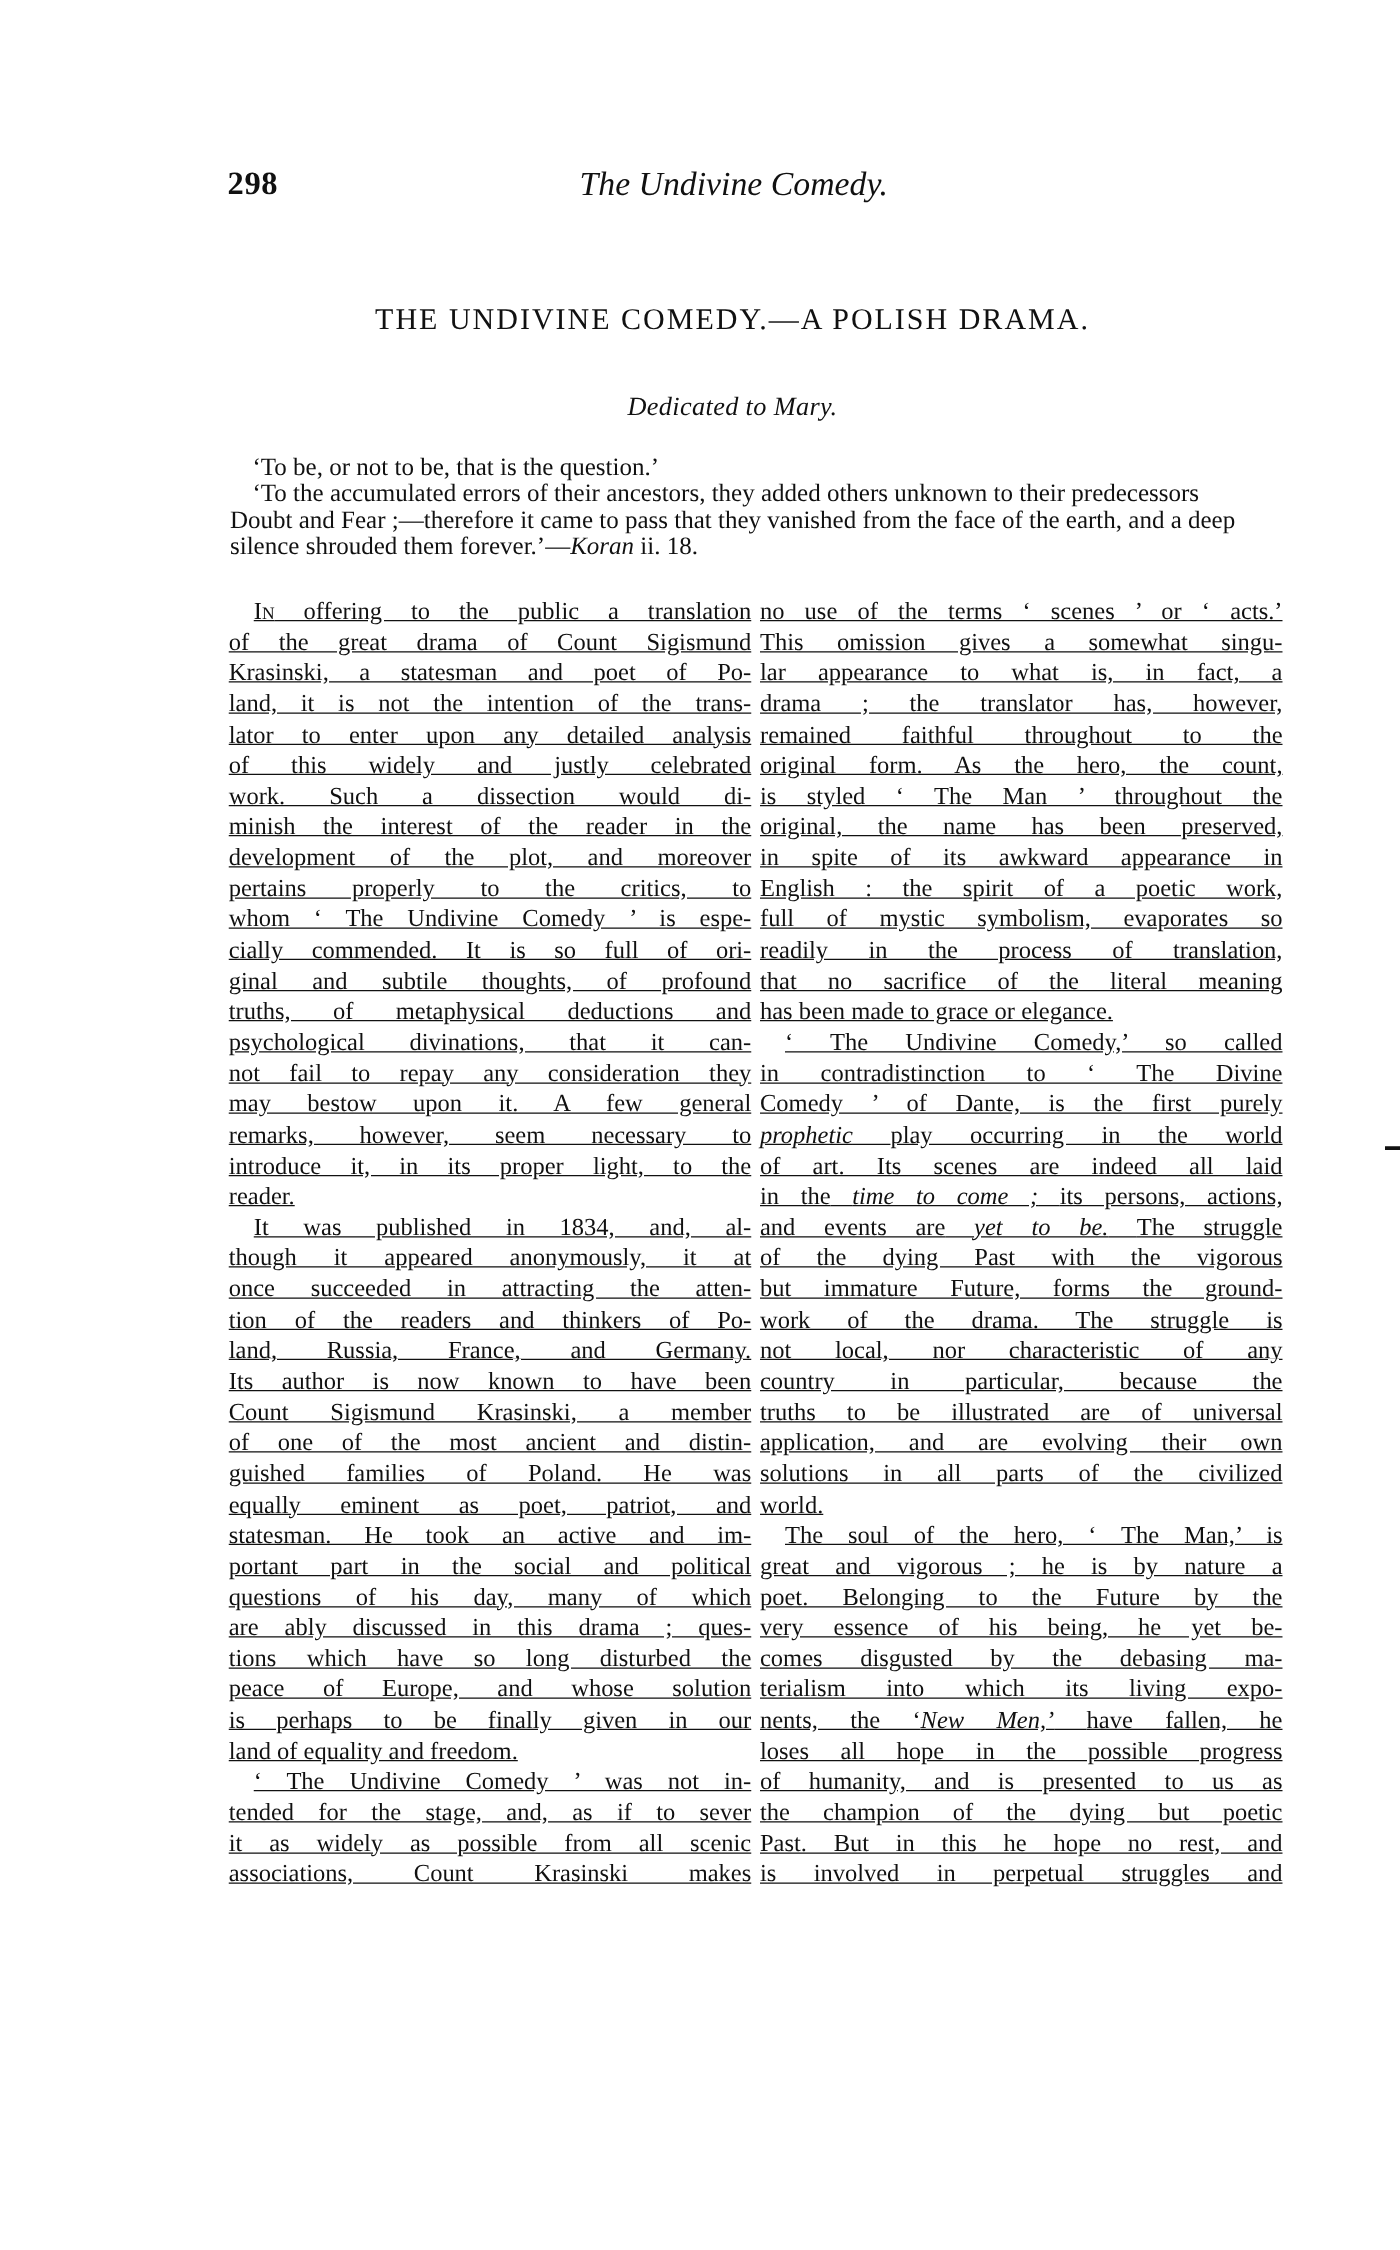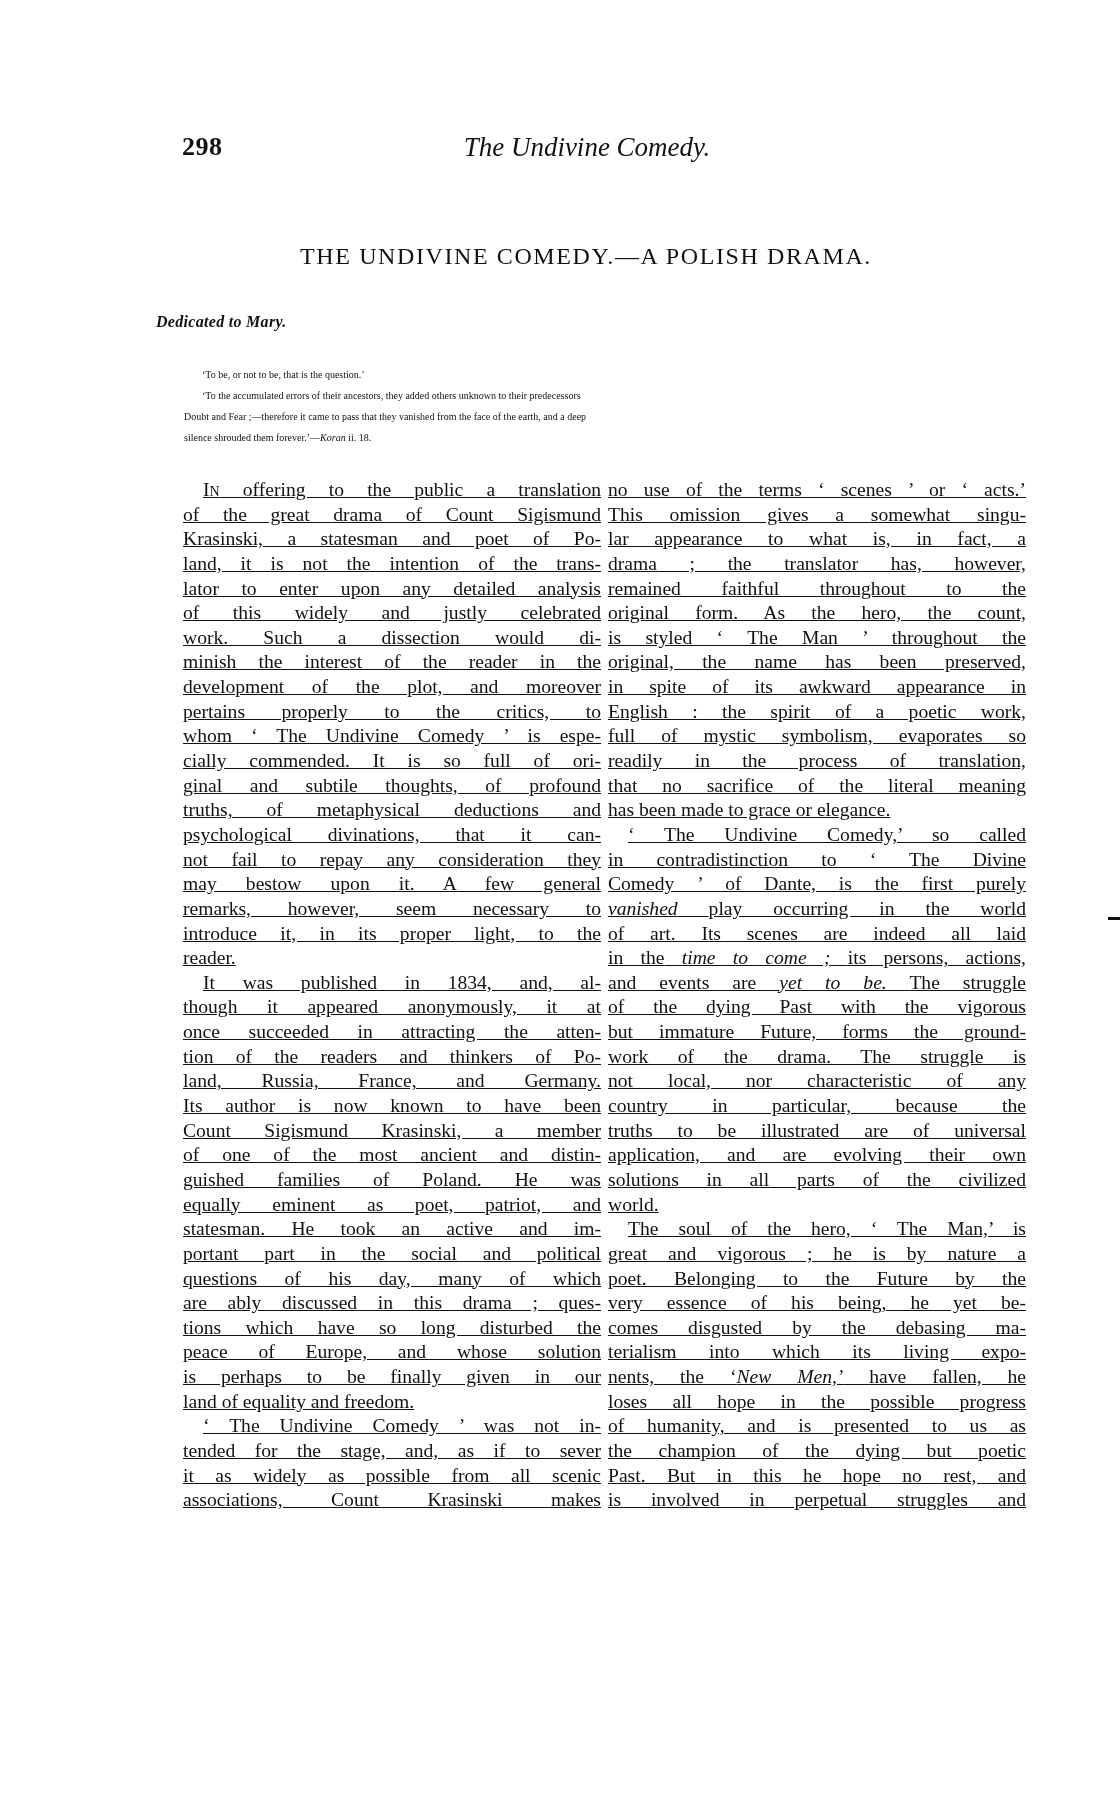--- a/index.html
+++ b/index.html
@@ -7,25 +7,25 @@
          font-family: "Liberation Serif", "DejaVu Serif", serif; color: #111; }
   .page { position: absolute; left: 16px; top: 0; width: 1120px; height: 1800px; }
 
   .running-head { position: absolute; top: 132px; left: 166px; width: 830px; height: 36px; }
   .page-number { position: absolute; left: 0; top: 0; font-size: 26px; font-weight: bold; letter-spacing: 0.5px; }
   .running-title { position: absolute; left: 0; right: 20px; top: 0; text-align: center;
                    font-size: 27px; font-style: italic; }
 
   .article-title { position: absolute; top: 243px; left: 140px; width: 860px; text-align: center;
                    font-size: 24px; letter-spacing: 1.6px; }
-  .dedication { position: absolute; top: 313px; left: 140px; width: 860px; 
-                font-size: 16px; font-weight: bold; font-style: italic; letter-spacing: 0.3px; }
+  .dedication { position: absolute; top: 313px; left: 140px; width: 860px; text-align: center;
+                font-size: 21px; font-weight: normal; font-style: italic; letter-spacing: 0.3px; }
 
   .epigraph { position: absolute; top: 364px; left: 168px; width: 822px;
-              font-size: 10px; line-height: 21px; }
+              font-size: 20px; line-height: 21px; }
   .epigraph .line { white-space: nowrap; display: block; }
   .epigraph .indent { padding-left: 18px; }
 
   .column { position: absolute; top: 478px; width: 418px; font-size: 19.6px; line-height: 24.65px; text-decoration: underline; }
   .col-left { left: 167px; }
   .col-right { left: 592px; }
   .ln { display: block; white-space: nowrap; text-align: justify; text-align-last: justify; height: 24.65px; overflow: visible; }
   .ln.last { text-align-last: left; }
   .ln.para { padding-left: 20px; }
   .sc { font-variant: small-caps; }
@@ -108,21 +108,21 @@
       <span class="ln"><span>original, the name has been preserved,</span></span>
       <span class="ln"><span>in spite of its awkward appearance in</span></span>
       <span class="ln"><span>English : the spirit of a poetic work,</span></span>
       <span class="ln"><span>full of mystic symbolism, evaporates so</span></span>
       <span class="ln"><span>readily in the process of translation,</span></span>
       <span class="ln"><span>that no sacrifice of the literal meaning</span></span>
       <span class="ln last"><span>has been made to grace or elegance.</span></span>
       <span class="ln para"><span>‘ The Undivine Comedy,’ so called</span></span>
       <span class="ln"><span>in contradistinction to ‘ The Divine</span></span>
       <span class="ln"><span>Comedy ’ of Dante, is the first purely</span></span>
-      <span class="ln"><em>vanished</em> <span>play occurring in the world</span></span>
+      <span class="ln"><em>prophetic</em> <span>play occurring in the world</span></span>
       <span class="ln"><span>of art. Its scenes are indeed all laid</span></span>
       <span class="ln"><span>in the</span> <em>time to come ;</em> <span>its persons, actions,</span></span>
       <span class="ln"><span>and events are</span> <em>yet to be.</em> <span>The struggle</span></span>
       <span class="ln"><span>of the dying Past with the vigorous</span></span>
       <span class="ln"><span>but immature Future, forms the ground-</span></span>
       <span class="ln"><span>work of the drama. The struggle is</span></span>
       <span class="ln"><span>not local, nor characteristic of any</span></span>
       <span class="ln"><span>country in particular, because the</span></span>
       <span class="ln"><span>truths to be illustrated are of universal</span></span>
       <span class="ln"><span>application, and are evolving their own</span></span>

